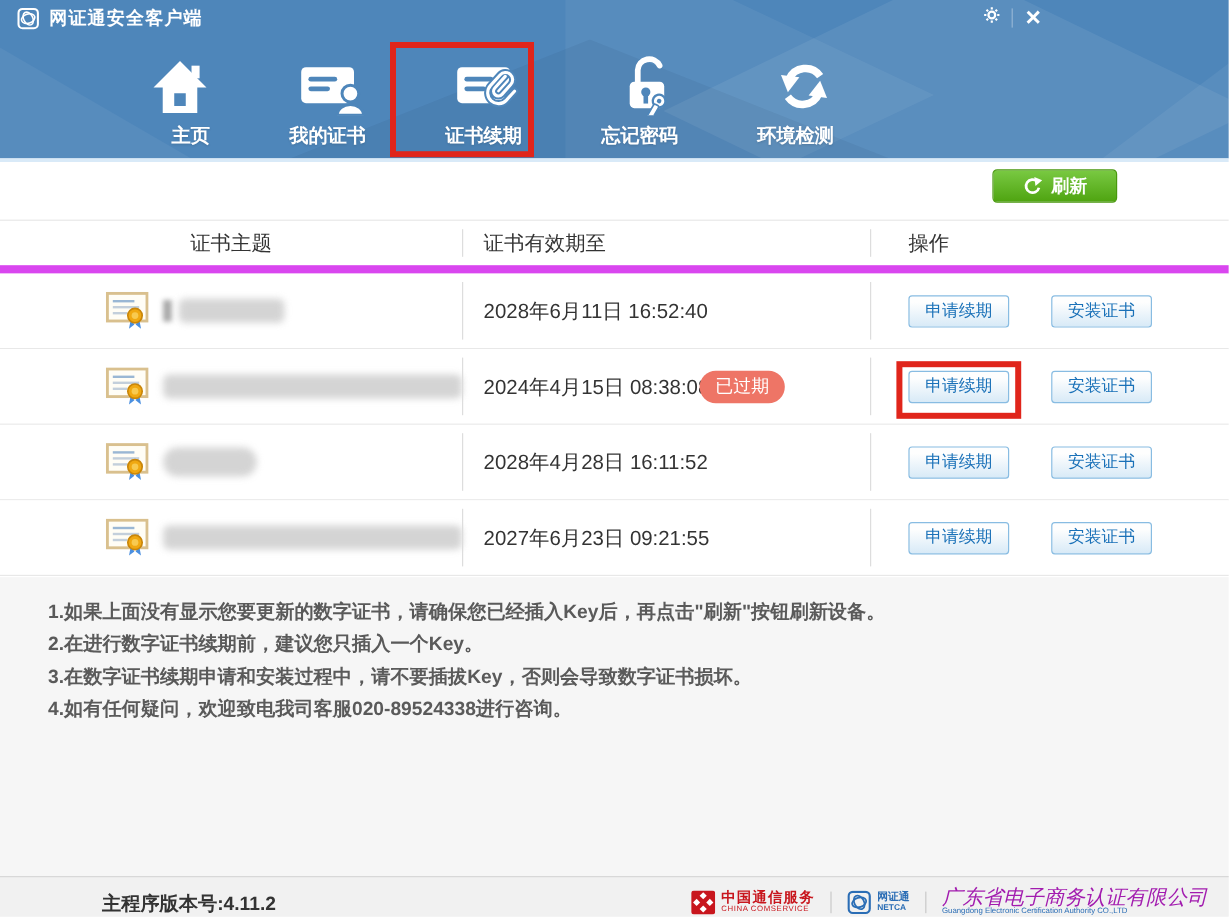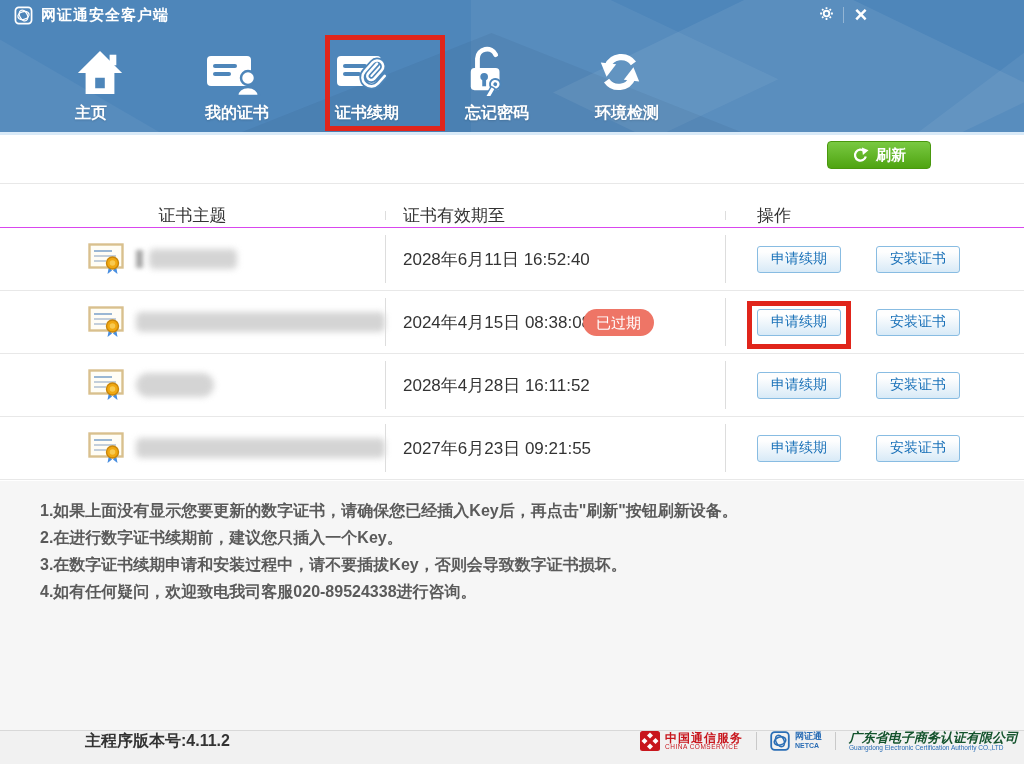--- a/index.html
+++ b/index.html
@@ -25,38 +25,38 @@
   .app-logo { display:flex; margin-right:8px; }
   .app-title { color:#fff; font-weight:bold; font-size:15px; letter-spacing:1px; }
   .tb-right { margin-left:auto; display:flex; align-items:center; }
   .tb-btn { width:34px; height:26px; display:flex; align-items:center; justify-content:center; cursor:pointer; }
   .tb-sep { width:1px; height:16px; background:rgba(255,255,255,.35); }
   .close-x { color:#fff; font-size:22px; font-weight:bold; line-height:20px; }
 
   
   .nav { position:absolute; top:36px; left:75px; display:flex; z-index:4; }
   .nav-item { width:100px; margin-right:30px; display:flex; flex-direction:column;
-    align-items:flex-start; cursor:pointer; }
+    align-items:flex-end; cursor:pointer; }
   .nav-icon { height:60px; display:flex; align-items:flex-end; justify-content:center; }
   .nav-label { color:#fff; font-weight:bold; font-size:16px; margin-top:7px; text-shadow:0 1px 2px rgba(0,0,0,.15); }
 
   
   .ann { position:absolute; border:5px solid #e0251b; z-index:9; pointer-events:none; }
   .ann-nav   { left:325px; top:35px;  width:120px; height:96px; }
   .ann-renew { left:747px; top:301px; width:104px; height:48px; }
 
   
   .refresh-btn { position:absolute; top:141px; left:827px; width:104px; height:28px;
     background:linear-gradient(#79c942,#4fa411); border:1px solid #49980e; border-radius:4px;
     color:#fff; font-size:15px; font-weight:bold; display:flex; align-items:center;
     justify-content:center; gap:7px; cursor:pointer; }
 
   
   .table { position:absolute; top:183px; left:0; width:1024px; font-size:17px; color:#333; }
-  .thead { height:45px; display:flex; border-top:1px solid #e8e8e8; border-bottom:1px solid #d946ef;align-items:flex-end; }
+  .thead { height:45px; display:flex; border-top:1px solid #e8e8e8; border-bottom:7px solid #d946ef; }
   .trow  { height:63px; display:flex; border-bottom:1px solid #e8e8e8; background:#fff;text-align:center; }
   .c1 { width:385px; display:flex; align-items:center; }
   .c2 { width:340px; display:flex; align-items:center; padding-left:18px; position:relative; }
   .c3 { width:299px; display:flex; align-items:center; padding-left:32px; position:relative; }
   .c2::before, .c3::before { content:''; position:absolute; left:0; top:7px; bottom:7px;
     width:1px; background:#ddd; }
   .thead .c1 { justify-content:center; }
   .trow  .c1 { padding-left:88px; gap:12px; }
   .cert-icon { display:flex; flex-shrink:0; }
   .blur-name { background:#c6c6c6; opacity:.75; filter:blur(3px); border-radius:5px; height:20px; }
@@ -72,33 +72,33 @@
 
   
   .lower { position:absolute; top:481px; left:0; width:1024px; height:283px; background:#f6f6f6; }
   .notes { position:absolute; top:497px; left:40px; }
   .notes-title { font-size:17px; font-weight:bold; color:#999; margin-bottom:14px; }
   .red-ast { color:#ee2222; }
   .note-line { font-size:16px; font-weight:bold; color:#5a5a5a; line-height:27px; }
 
   
   .footer { position:absolute; bottom:0; left:0; width:1024px; height:34px; background:#f1f1f1;
-    border-top:1px solid #d8d8d8; display:flex; align-items:flex-start; z-index:3; }
+    border-top:1px solid #d8d8d8; display:flex; align-items:flex-end; z-index:3; }
   .version { margin-left:85px; font-size:16px; font-weight:bold; color:#333; }
-  .footer-logos { margin-left:auto; margin-right:6px; display:flex; align-items:center; gap:13px; }
+  .footer-logos { margin-left:auto; margin-right:18px; display:flex; align-items:center; gap:13px; }
   .logo-group { display:flex; align-items:center; gap:5px; }
   .logo-sep { width:1px; height:18px; background:#c9c9c9; }
   .cs-text { display:flex; flex-direction:column; line-height:1.05; }
   .cs-cn { color:#c8161d; font-size:12px; font-weight:bold; letter-spacing:1px; }
   .cs-en { color:#c8161d; font-size:6.5px; letter-spacing:.5px; }
   .nc-text { display:flex; flex-direction:column; line-height:1.1; }
   .nc-cn { color:#2a6db5; font-size:9px; font-weight:bold; }
   .nc-en { color:#2a6db5; font-size:7px; font-weight:bold; }
   .gd-text { display:flex; flex-direction:column; line-height:1.05; }
-  .gd-cn { color:#14532d; font-size:13px; font-weight:bold; font-style:italic; }
+  .gd-cn { color:#a21caf; font-size:17px; font-weight:normal; font-style:italic; }
   .gd-en { color:#2a6db5; font-size:6.5px; }
 </style>
 </head>
 <body>
 
 <div class="header">
   <div class="poly p1"></div>
   <div class="poly p2"></div>
   <div class="poly p3"></div>
   <div class="poly p4"></div>

